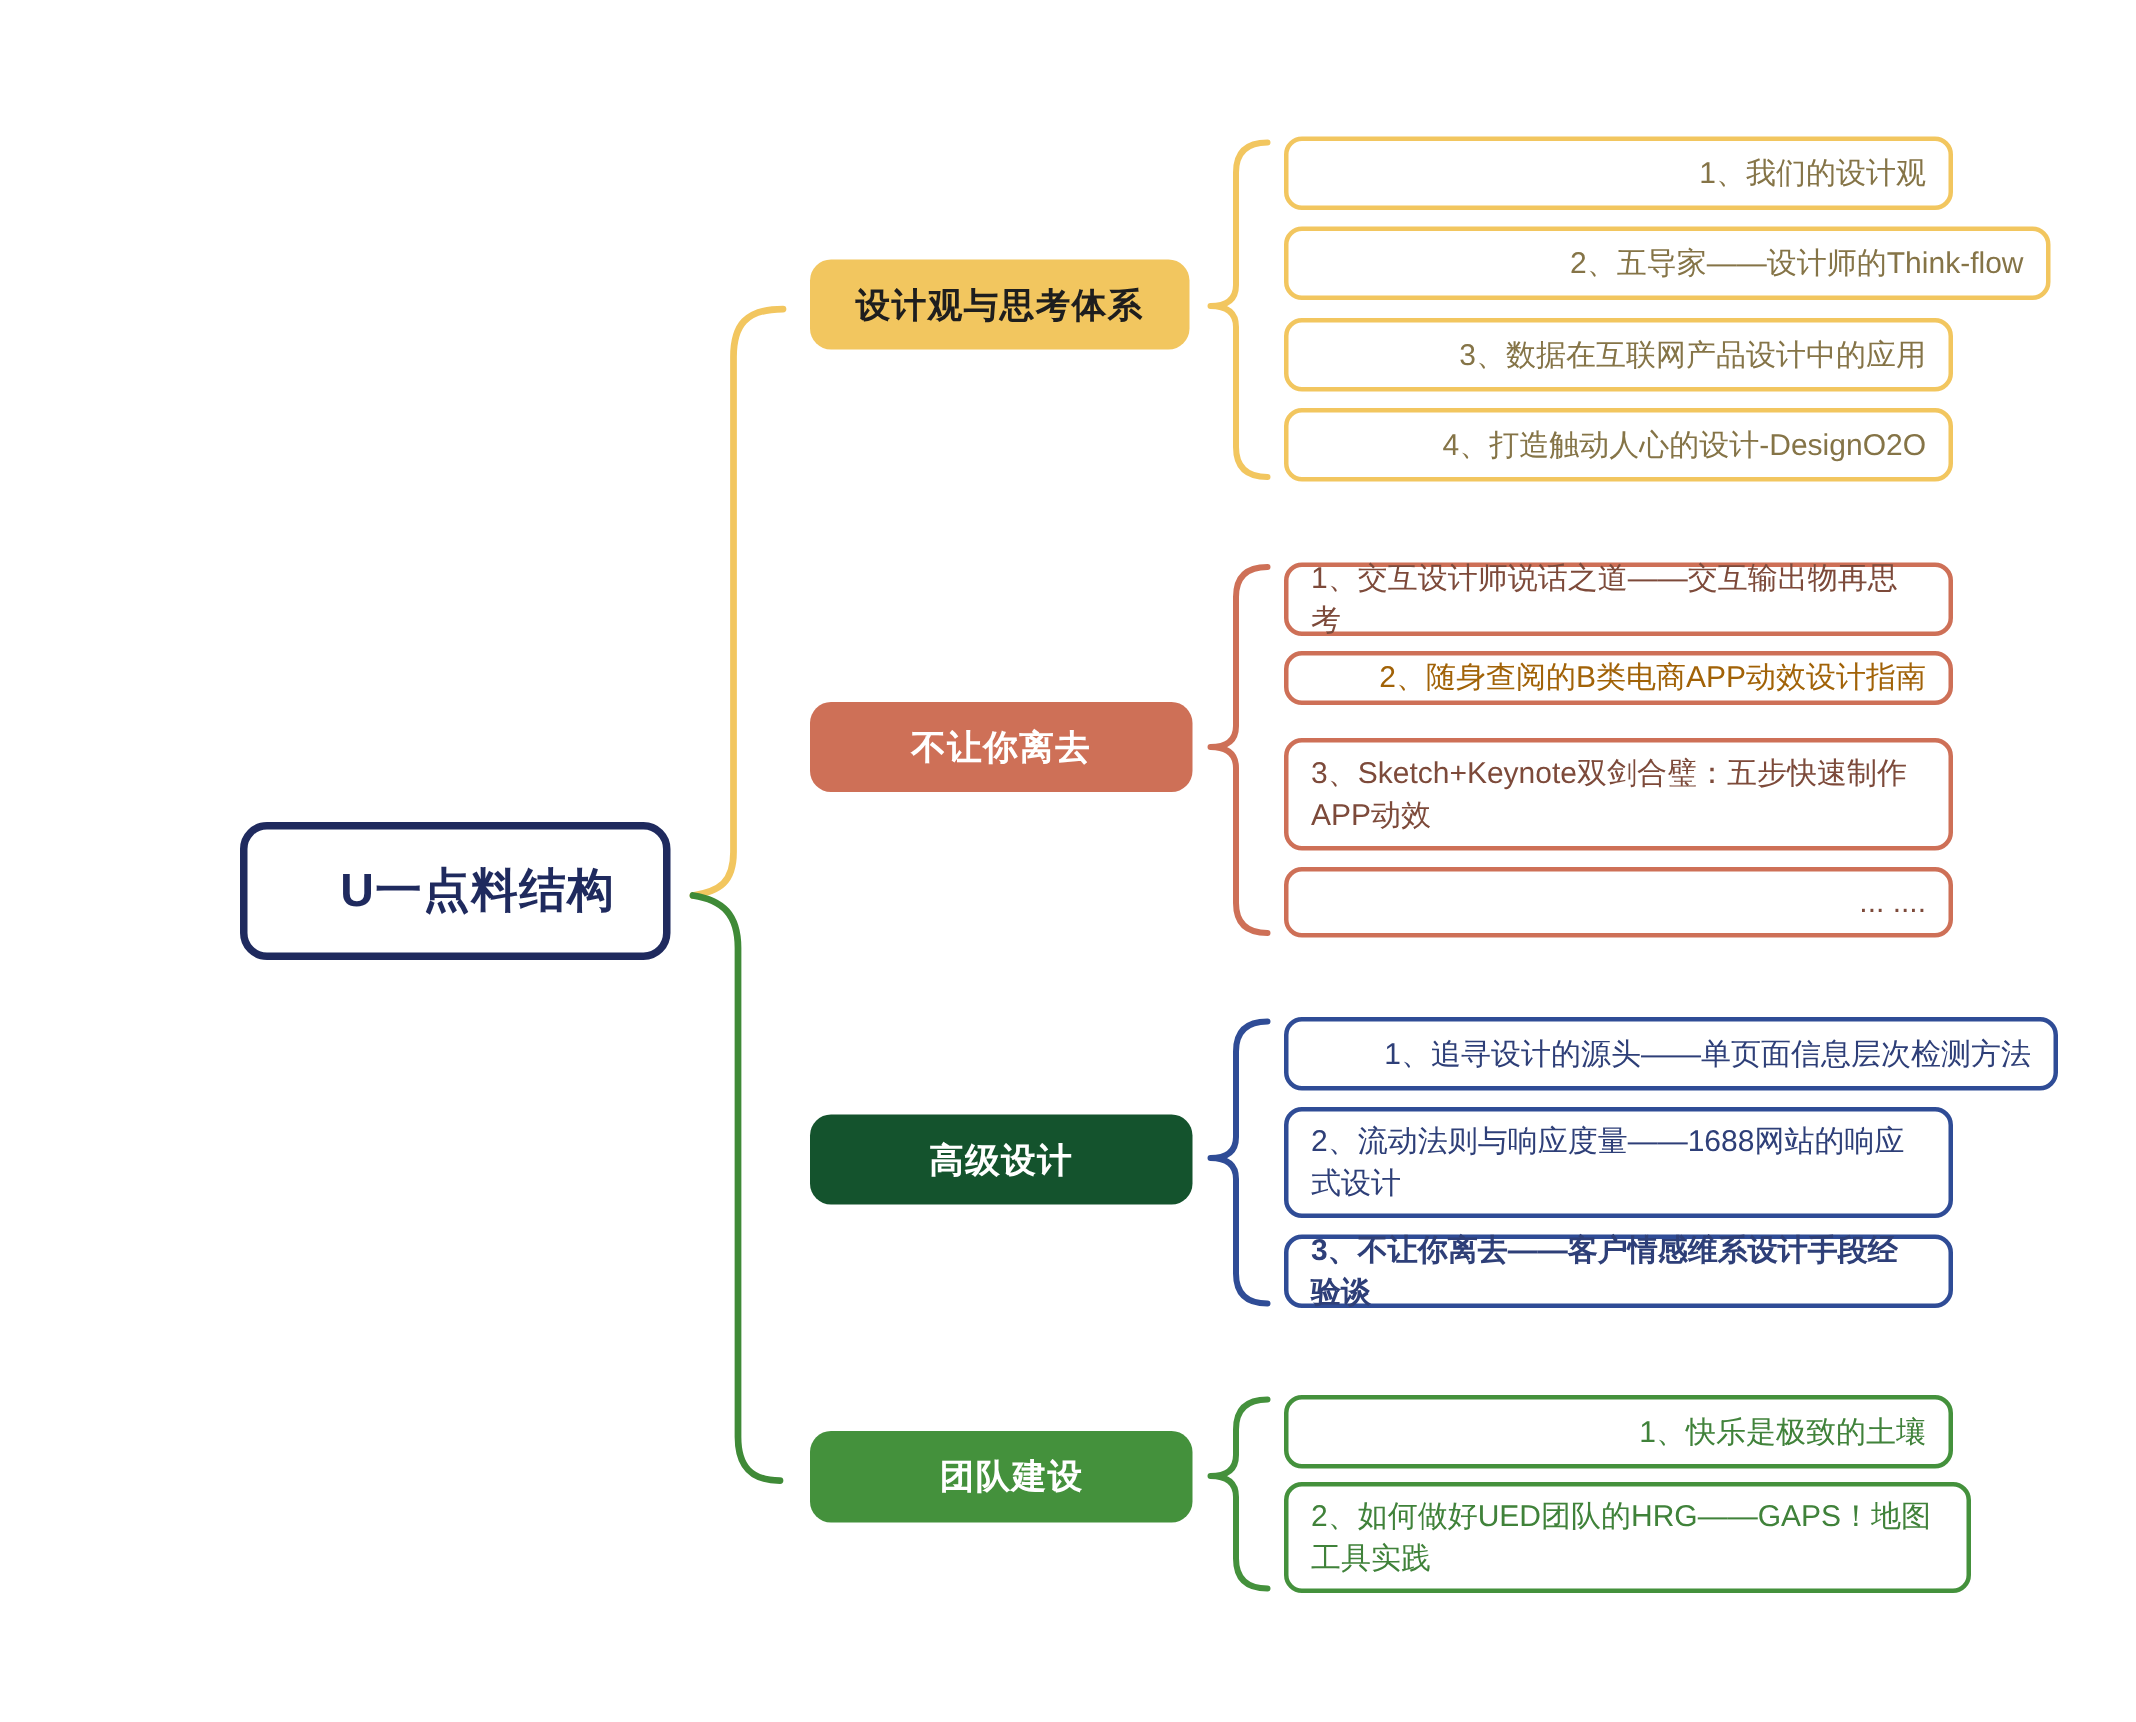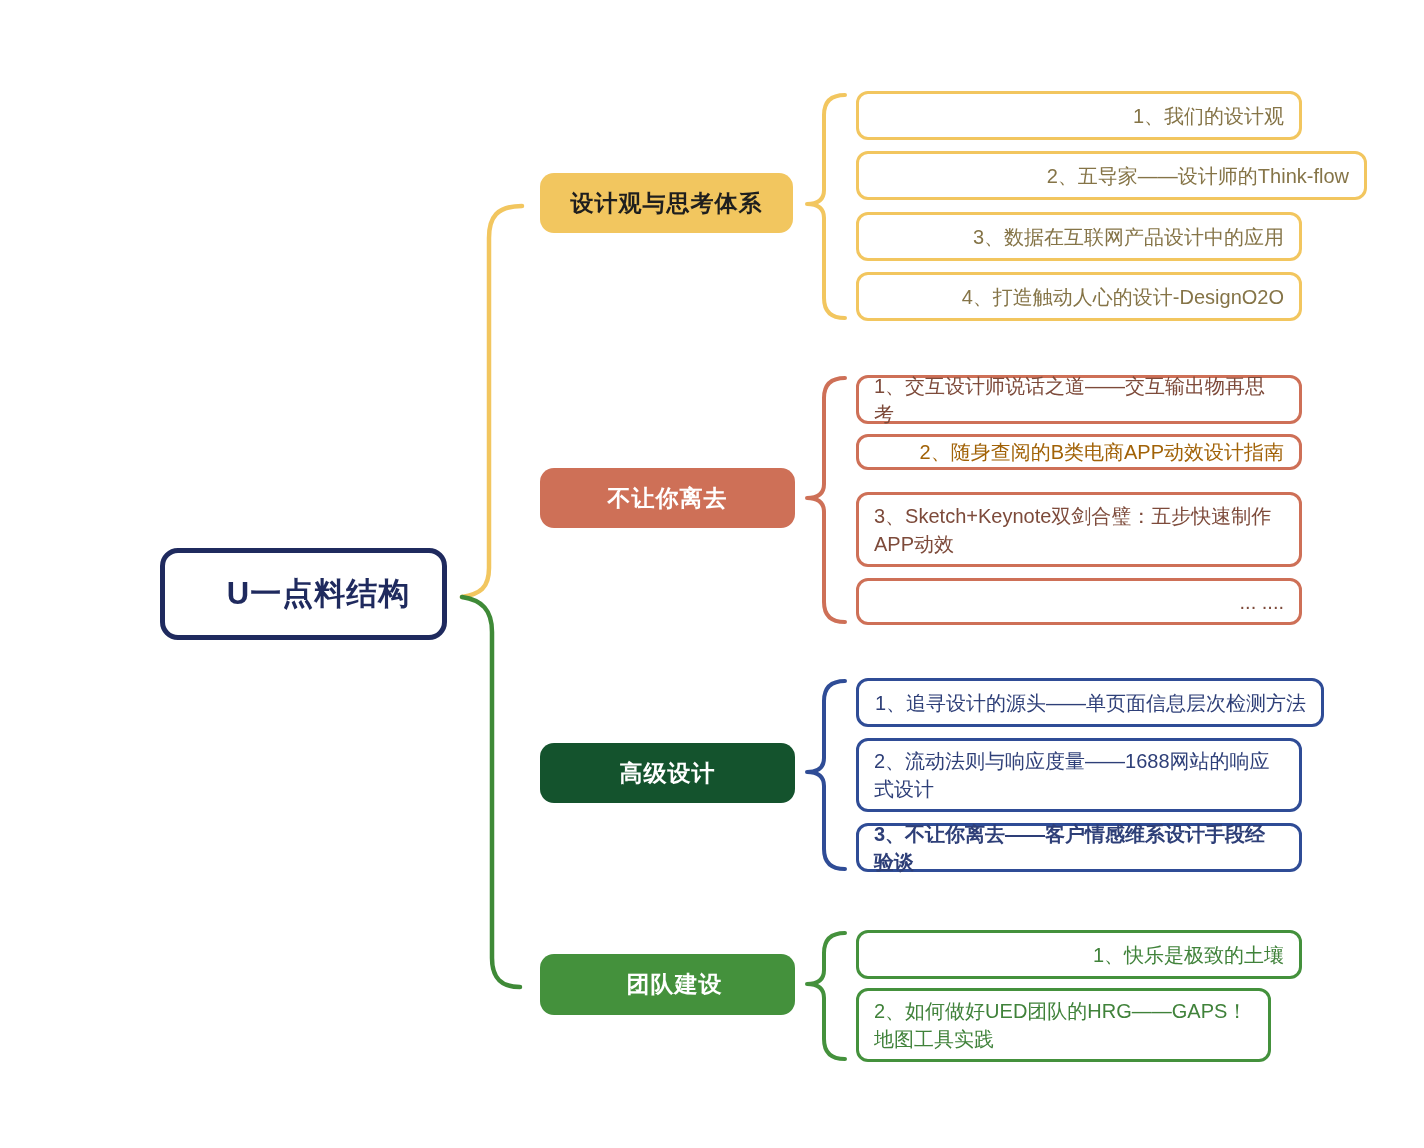--- a/index.html
+++ b/index.html
@@ -72,33 +72,33 @@
   <div class="node child-node" style="left: 856px; top: 492px; width: 446px; height: 75px; border-color: rgb(206, 112, 87); color: rgb(125, 74, 58);">
     <span>3、Sketch+Keynote双剑合璧：五步快速制作APP动效</span>
   </div>
   <div class="node child-node" style="left: 856px; top: 578px; width: 446px; height: 47px; border-color: rgb(206, 112, 87); color: rgb(125, 74, 58);">
     <span>... ....</span>
   </div>
 
   <div class="node branch-node" style="left: 540px; top: 743px; width: 255px; height: 60px; background-color: #14532d; color: rgb(255, 255, 255);">
     <span>高级设计</span>
   </div>
-  <div class="node child-node" style="left: 856px; top: 678px; width: 468px; height: 49px; border-color: rgb(47, 76, 150); color: rgb(46, 63, 120);">
+  <div class="node child-node" style="left: 856px; top: 678px; width: 516px; height: 49px; border-color: rgb(47, 76, 150); color: rgb(46, 63, 120);">
     <span>1、追寻设计的源头——单页面信息层次检测方法</span>
   </div>
   <div class="node child-node" style="left: 856px; top: 738px; width: 446px; height: 74px; border-color: rgb(47, 76, 150); color: rgb(46, 63, 120);">
     <span>2、流动法则与响应度量——1688网站的响应式设计</span>
   </div>
   <div class="node child-node" style="left: 856px; top: 823px; width: 446px; height: 49px; border-color: rgb(47, 76, 150); color: rgb(46, 63, 120); font-weight: bold;">
     <span>3、不让你离去——客户情感维系设计手段经验谈</span>
   </div>
 
   <div class="node branch-node" style="left: 540px; top: 954px; width: 255px; height: 61px; background-color: rgb(68, 145, 60); color: rgb(255, 255, 255); padding-left: 14px;">
     <span>团队建设</span>
   </div>
   <div class="node child-node" style="left: 856px; top: 930px; width: 446px; height: 49px; border-color: rgb(68, 145, 60); color: rgb(64, 130, 58);">
     <span>1、快乐是极致的土壤</span>
   </div>
-  <div class="node child-node" style="left: 856px; top: 988px; width: 415px; height: 74px; border-color: rgb(68, 145, 60); color: rgb(64, 130, 58);">
+  <div class="node child-node" style="left: 856px; top: 988px; width: 458px; height: 74px; border-color: rgb(68, 145, 60); color: rgb(64, 130, 58);">
     <span>2、如何做好UED团队的HRG——GAPS！地图工具实践</span>
   </div>
 
 </div>
 
 </body></html>

